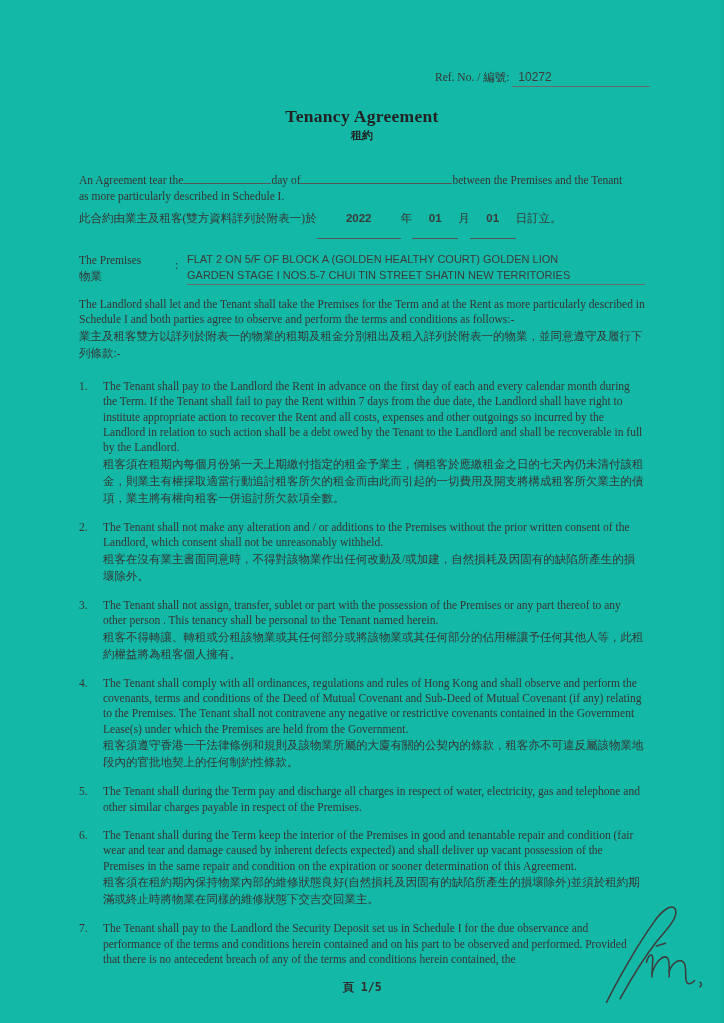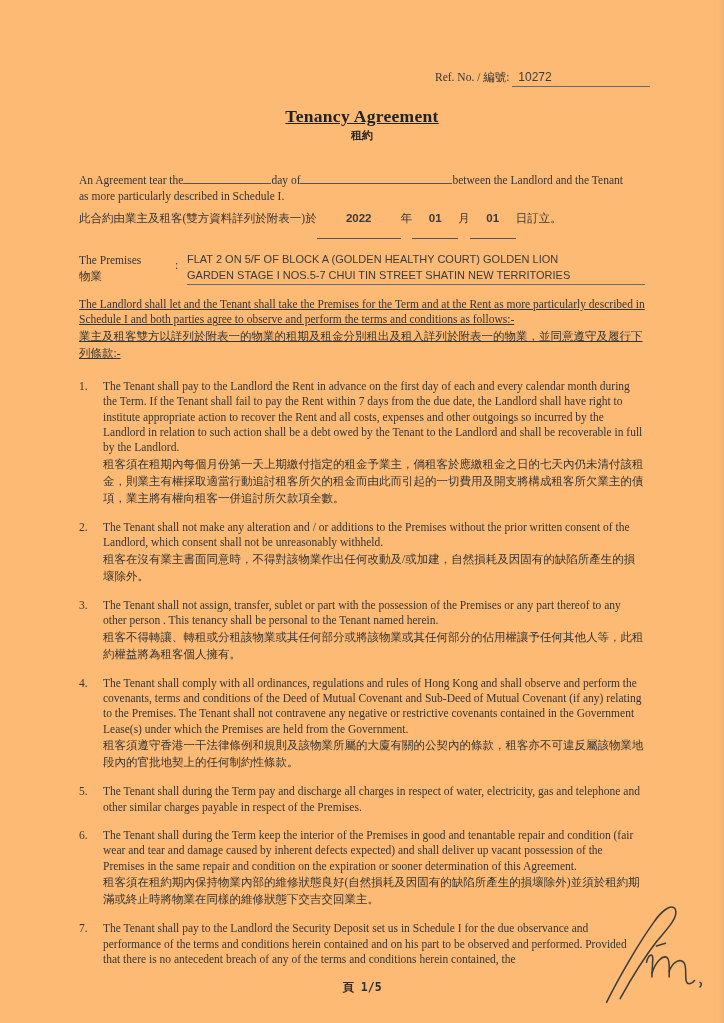--- a/index.html
+++ b/index.html
@@ -1,21 +1,21 @@
 <!DOCTYPE html>
 <html><head>
 <meta charset="utf-8">
 <style>
   * { margin:0; padding:0; box-sizing:border-box; }
   html,body { background:#ffffff; }
   .page {
     position:relative;
     width:724px; height:1023px;
     margin:0 auto;
-    background:#fdba74;
+    background:#14b8a6;
     color:#353535;
     font-family:"Liberation Serif", serif;
     font-size:11.5px;
     line-height:15.4px;
     padding:70px 79px 0 79px;
     display:flex; flex-direction:column;
     overflow:hidden;
   }
   
   .page::after{
@@ -24,21 +24,21 @@
     pointer-events:none;
   }
   .ref-line { align-self:flex-start; margin-left:356px; white-space:nowrap; font-size:11.5px; }
   .ref-value {
     display:inline-block; min-width:138px;
     border-bottom:1px solid #6a6a6a;
     font-family:"Liberation Sans", sans-serif; font-size:12px; color:#3c3c3c;
     padding:0 4px 1px 6px;
   }
   .title-block { margin-top:22px; text-align:center; }
-  .title-en { font-size:17.5px; font-weight:bold; letter-spacing:0.3px; color:#222;text-decoration:underline; }
+  .title-en { font-size:17.5px; font-weight:bold; letter-spacing:0.3px; color:#222; }
   .title-zh { font-size:11px; font-weight:bold; margin-top:3px; color:#222; }
 
   .intro { margin-top:30px; }
   .intro-line { white-space:nowrap; }
   .blank { display:inline-block; border-bottom:1px solid #555; height:11px; vertical-align:baseline; }
   .b1 { width:88px; } .b2 { width:152px; }
   .intro-zh { margin-top:5px; line-height:19px; }
   .fill { 
     display:inline-block; text-align:center; border-bottom:1px solid #555;
     font-family:"Liberation Sans", sans-serif; font-weight:600; font-size:11.5px; color:#3a3a3a;
@@ -46,21 +46,21 @@
   }
   .fy { width:84px; } .fm { width:46px; } .fd { width:46px; }
 
   .premises { display:flex; margin-top:13px; }
   .premises-labels { width:96px; flex:none; line-height:16px; }
   .premises-colon { width:12px; flex:none; padding-top:6px; }
   .premises-value { flex:1; font-family:"Liberation Sans", sans-serif; font-size:11px; color:#3b3b3b; line-height:15px; }
   .pv-line { border-bottom:1px solid #6a6a6a; padding-bottom:1px; }
   .pv-line.first { border-bottom:none; }
 
-  .lead { margin-top:12px;text-decoration:underline; }
+  .lead { margin-top:12px; }
   .zh-text { line-height:17px; }
 
   .clauses { margin-top:17px; list-style:none; }
   .clause { display:flex; margin-bottom:13px; }
   .clause-num { width:24px; flex:none; }
   .clause-body { flex:1; }
 
   .footer { margin-top:auto; margin-bottom:30px; text-align:center; 
     font-family:"DejaVu Sans Mono", monospace; font-weight:bold; font-size:11.5px; color:#2e2e2e; }
 
@@ -76,21 +76,21 @@
     <span class="ref-value">10272</span>
   </div>
 
   <div class="title-block">
     <div class="title-en">Tenancy Agreement</div>
     <div class="title-zh">租約</div>
   </div>
 
   <div class="intro">
     <div class="intro-line">
-      <span>An Agreement tear the</span><span class="blank b1"></span><span>day of</span><span class="blank b2"></span><span>between the Landlord and the Tenant</span>
+      <span>An Agreement tear the</span><span class="blank b1"></span><span>day of</span><span class="blank b2"></span><span>between the Premises and the Tenant</span>
     </div>
     <div>as more particularly described in Schedule I.</div>
     <div class="intro-zh">
       <span>此合約由業主及租客(雙方資料詳列於附表一)於</span><span class="fill fy">2022</span><span>年</span><span class="fill fm">01</span><span>月</span><span class="fill fd">01</span><span>日訂立。</span>
     </div>
   </div>
 
   <div class="premises">
     <div class="premises-labels">
       <div>The Premises</div>

